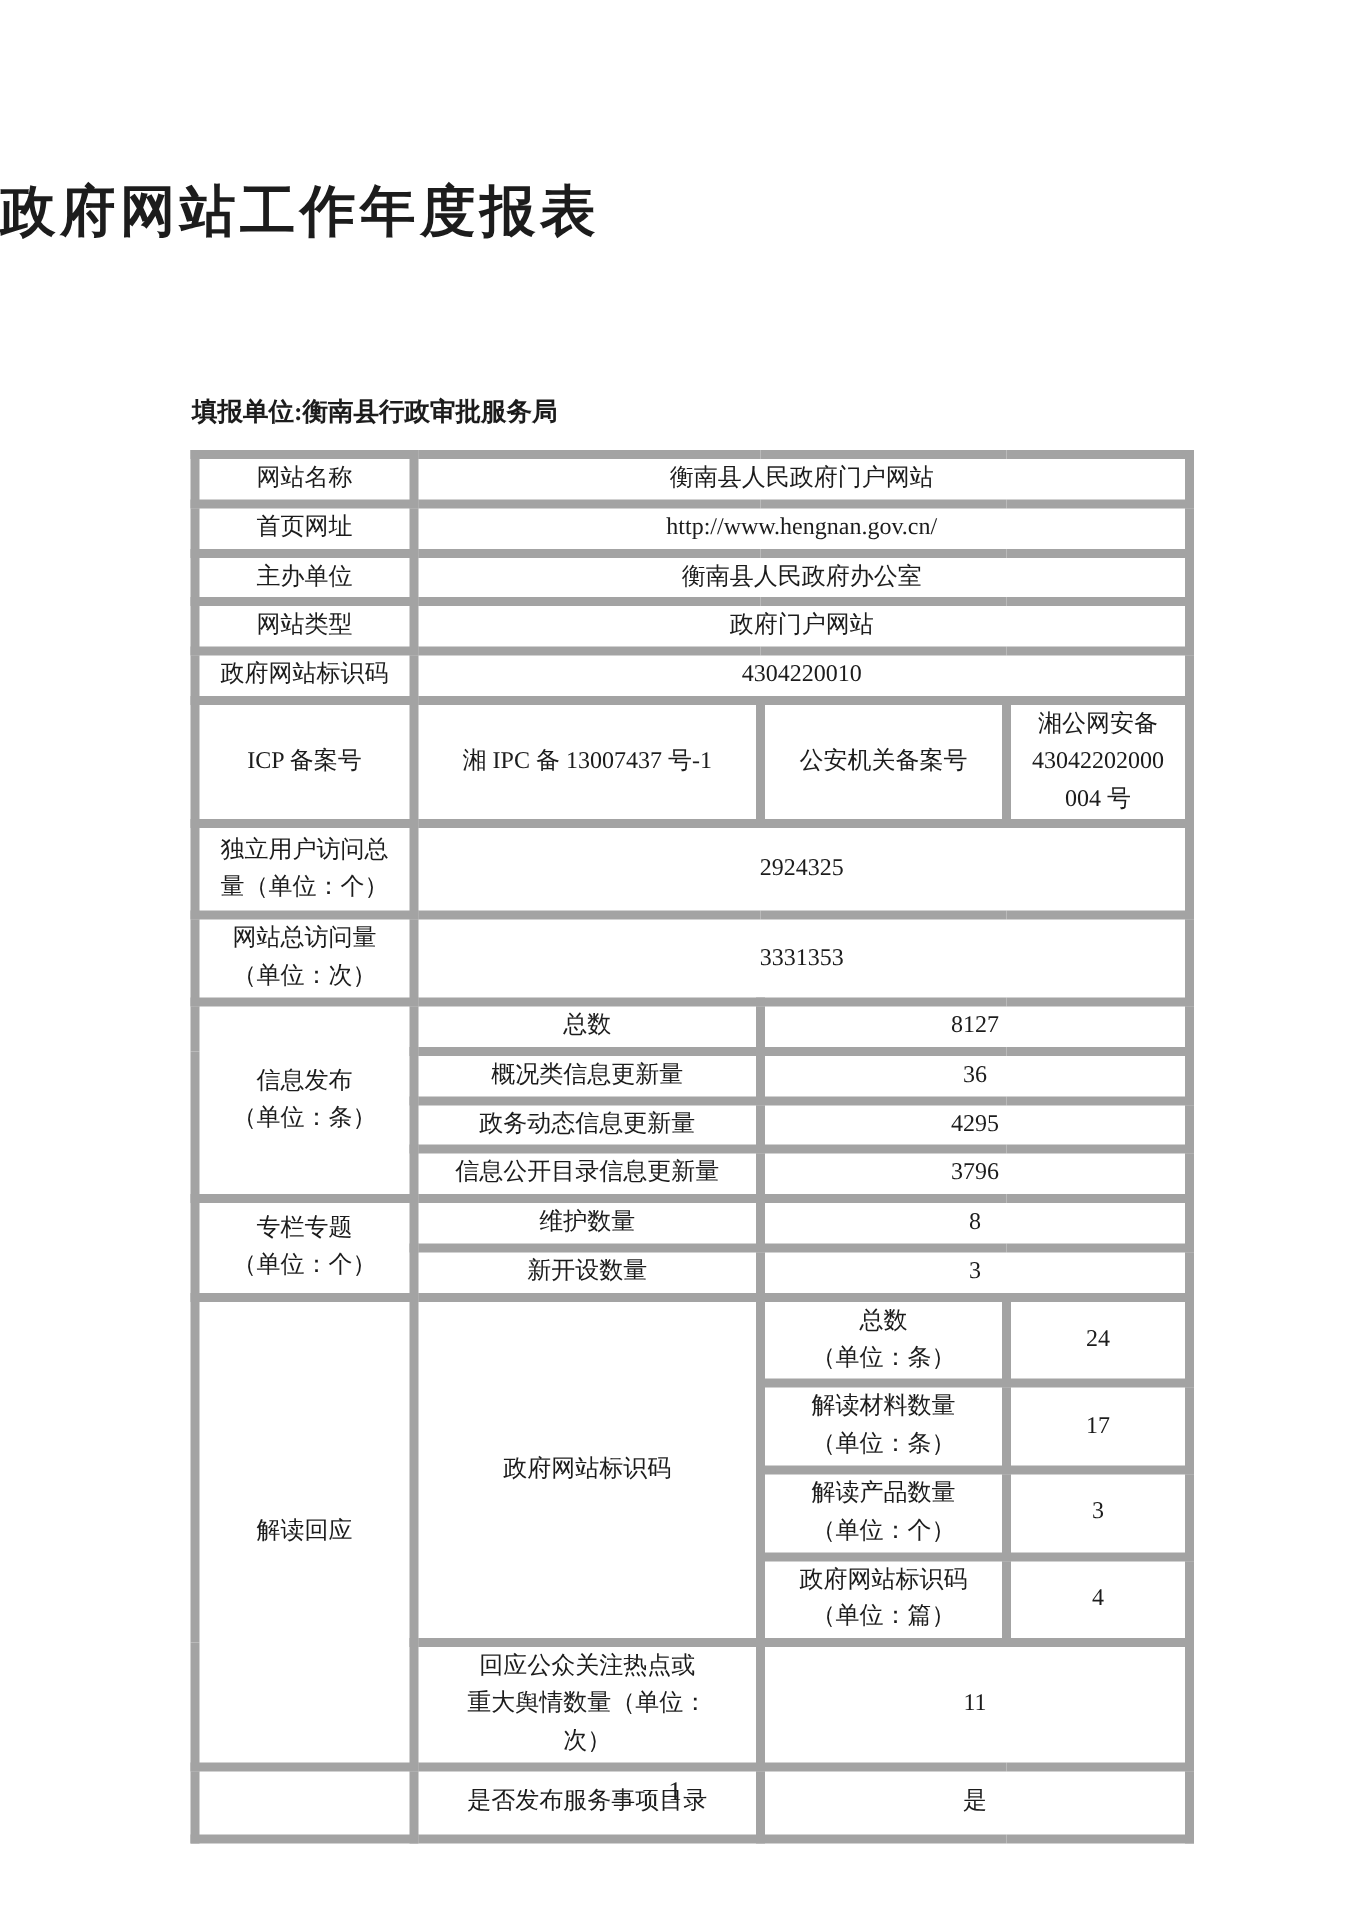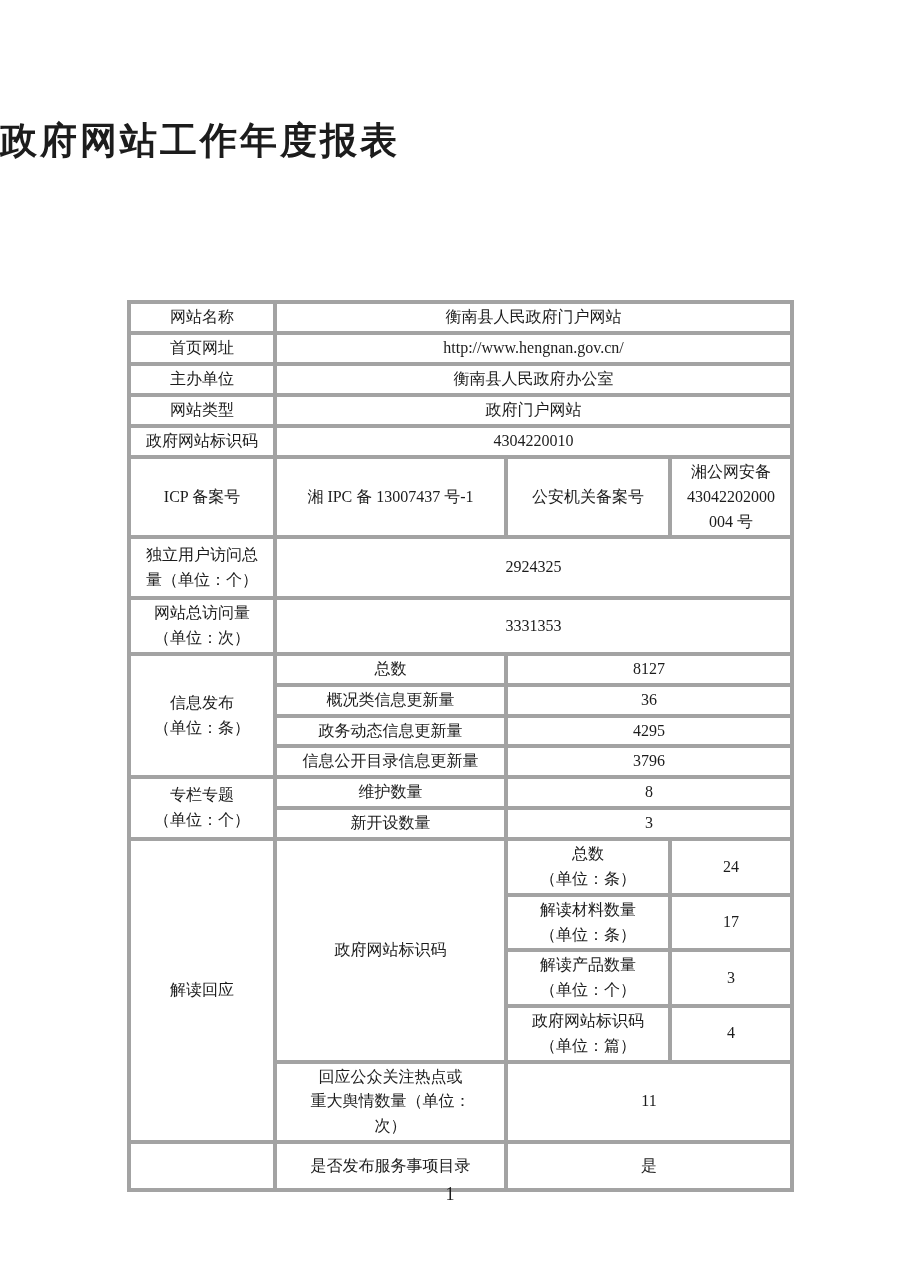--- a/index.html
+++ b/index.html
@@ -38,21 +38,21 @@
   }
   table.report {
     position: absolute;
     top: 300px; left: 127px;
     width: 663px;
     border-collapse: collapse;
     table-layout: fixed;
     border: 2px solid #1c1c1c;
   }
   table.report td {
-    border: 4px solid #a3a3a3;
+    border: 6px solid #a3a3a3;
     text-align: center;
     vertical-align: middle;
     font-size: 16px;
     line-height: 1.55;
     padding: 1px 4px;
     white-space: pre-line;
     overflow: hidden;
   }
   tr.r31 { height: 31px; }
   tr.r30 { height: 30px; }
@@ -69,20 +69,21 @@
     text-align: center;
     font-size: 18px;
   }
 </style>
 </head>
 <body>
 
 <div class="page">
 
   <div class="doc-title">政府网站工作年度报表</div>
+  <div class="filer-line">填报单位:衡南县行政审批服务局</div>
 
   <table class="report">
     <colgroup>
       <col style="width:146px">
       <col style="width:231px">
       <col style="width:164px">
       <col style="width:122px">
     </colgroup>
 
     <tbody>

